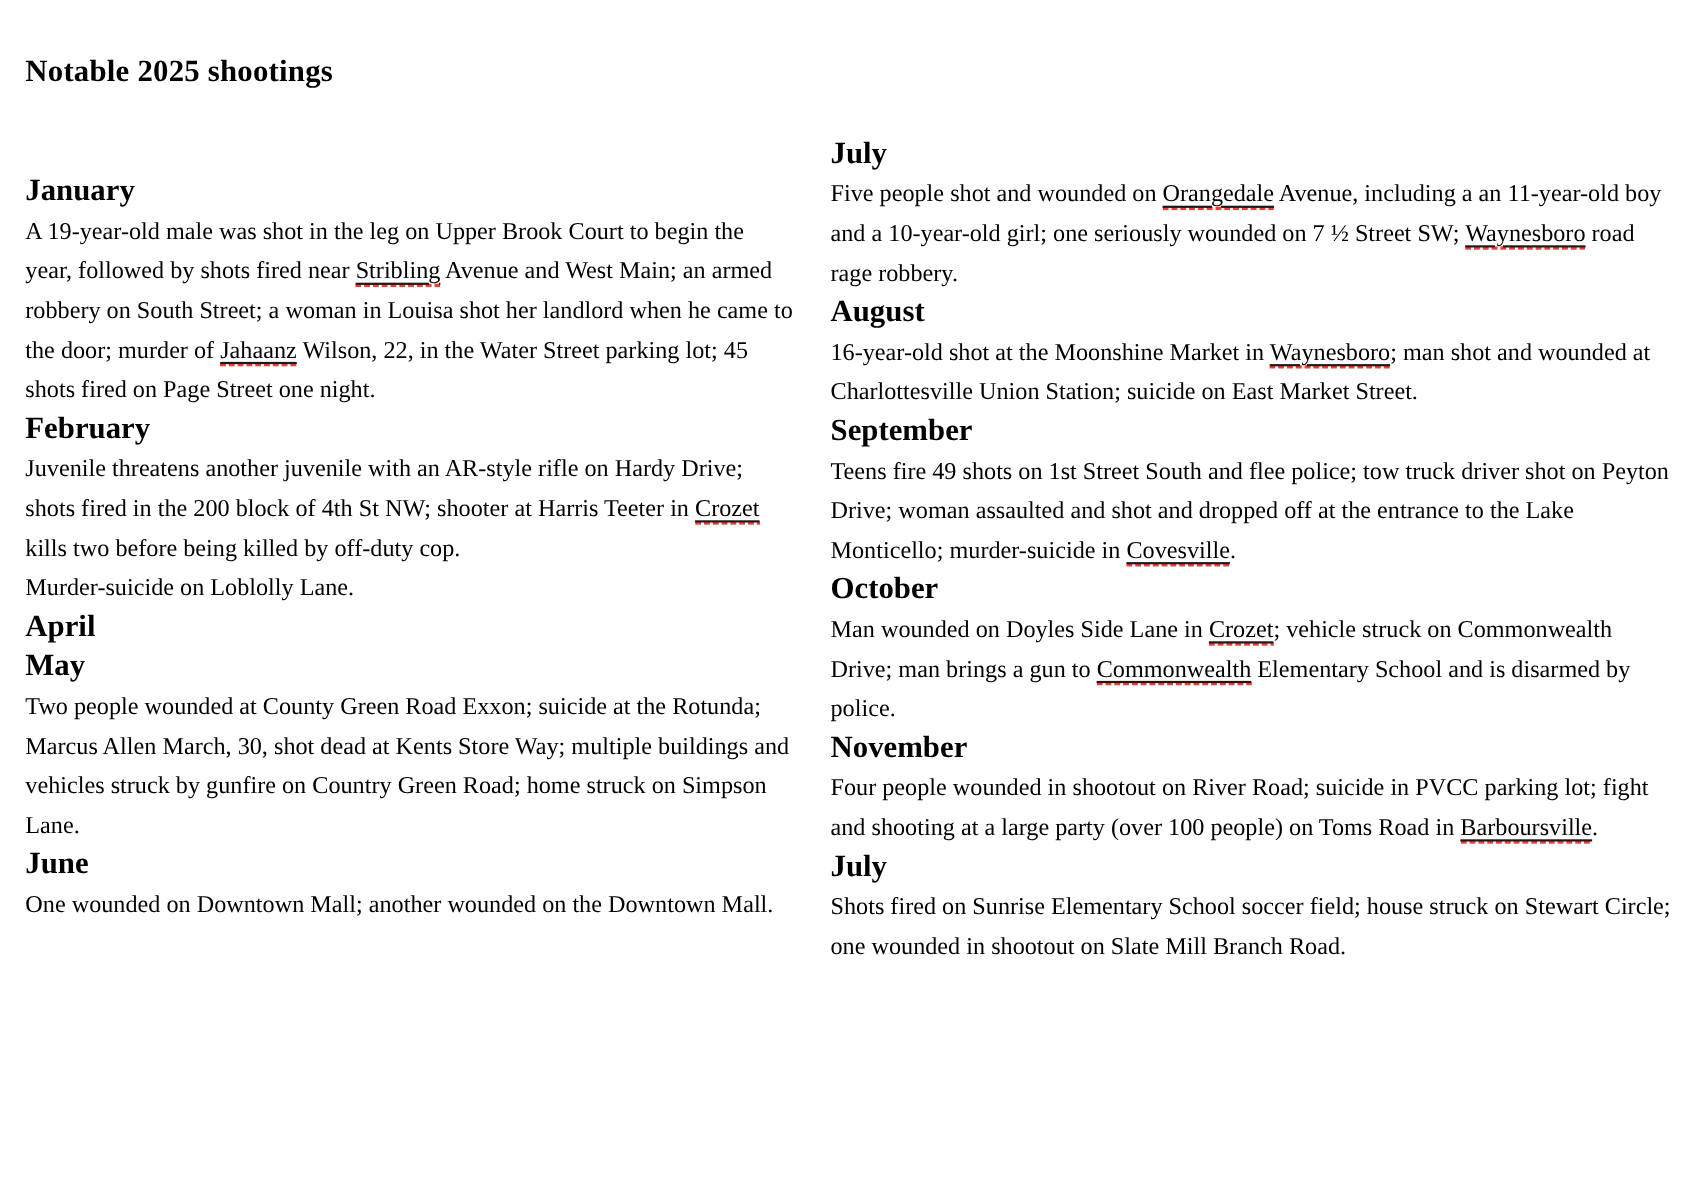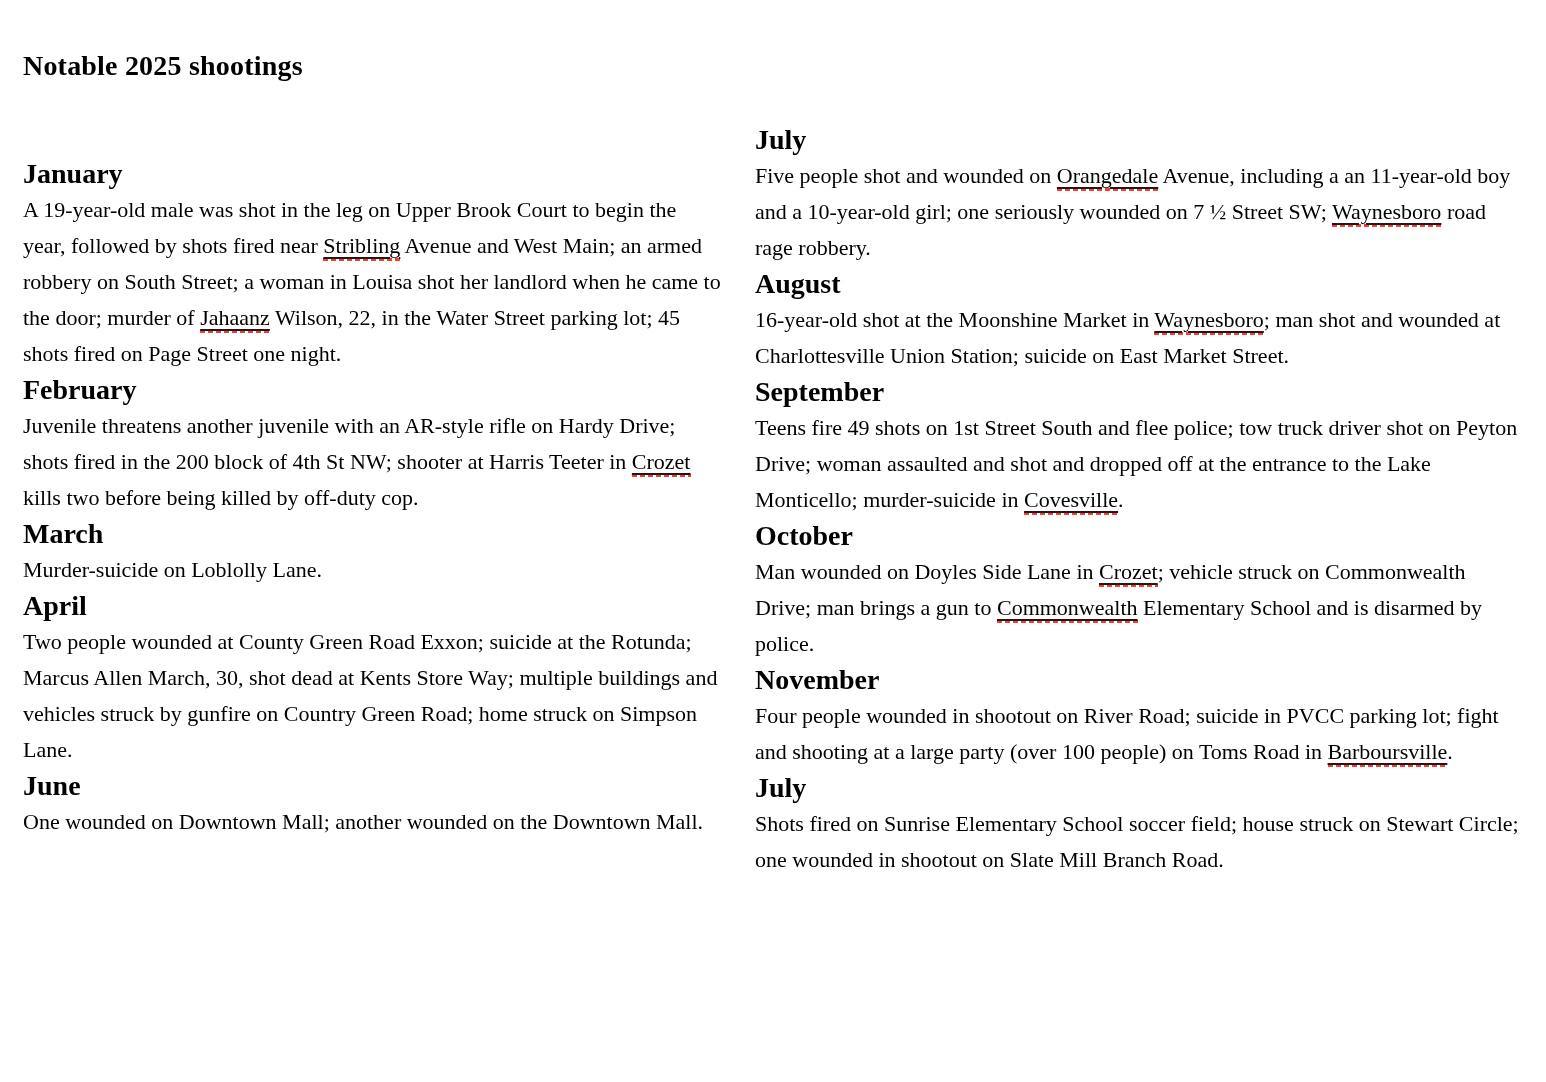--- a/index.html
+++ b/index.html
@@ -43,23 +43,23 @@
 <body>
 
 <div class="page">
   <h1 class="title">Notable 2025 shootings</h1>
   <div class="cols">
     <div class="col">
         <h2>January</h2>
         <p><span>A 19-year-old male was shot in the leg on Upper Brook Court to begin the year, followed by shots fired near </span><span class="misspelled">Stribling</span><span> Avenue and West Main; an armed robbery on South Street; a woman in Louisa shot her landlord when he came to the door; murder of </span><span class="misspelled">Jahaanz</span><span> Wilson, 22, in the Water Street parking lot; 45 shots fired on Page Street one night.</span></p>
         <h2>February</h2>
         <p><span>Juvenile threatens another juvenile with an AR-style rifle on Hardy Drive; shots fired in the 200 block of 4th St NW; shooter at Harris Teeter in </span><span class="misspelled">Crozet</span><span> kills two before being killed by off-duty cop.</span></p>
-        <h2>March</h2>
         <p><span>Murder-suicide on Loblolly Lane.</span></p>
         <h2>April</h2>
+        <h2>May</h2>
         <p><span>Two people wounded at County Green Road Exxon; suicide at the Rotunda; Marcus Allen March, 30, shot dead at Kents Store Way; multiple buildings and vehicles struck by gunfire on Country Green Road; home struck on Simpson Lane.</span></p>
         <h2>June</h2>
         <p><span>One wounded on Downtown Mall; another wounded on the Downtown Mall.</span></p>
       </div>
     <div class="col col-right">
         <h2>July</h2>
         <p><span>Five people shot and wounded on </span><span class="misspelled">Orangedale</span><span> Avenue, including a an 11-year-old boy and a 10-year-old girl; one seriously wounded on 7 ½ Street SW; </span><span class="misspelled">Waynesboro</span><span> road rage robbery.</span></p>
         <h2>August</h2>
         <p><span>16-year-old shot at the Moonshine Market in </span><span class="misspelled">Waynesboro</span><span>; man shot and wounded at Charlottesville Union Station; suicide on East Market Street.</span></p>
         <h2>September</h2>

